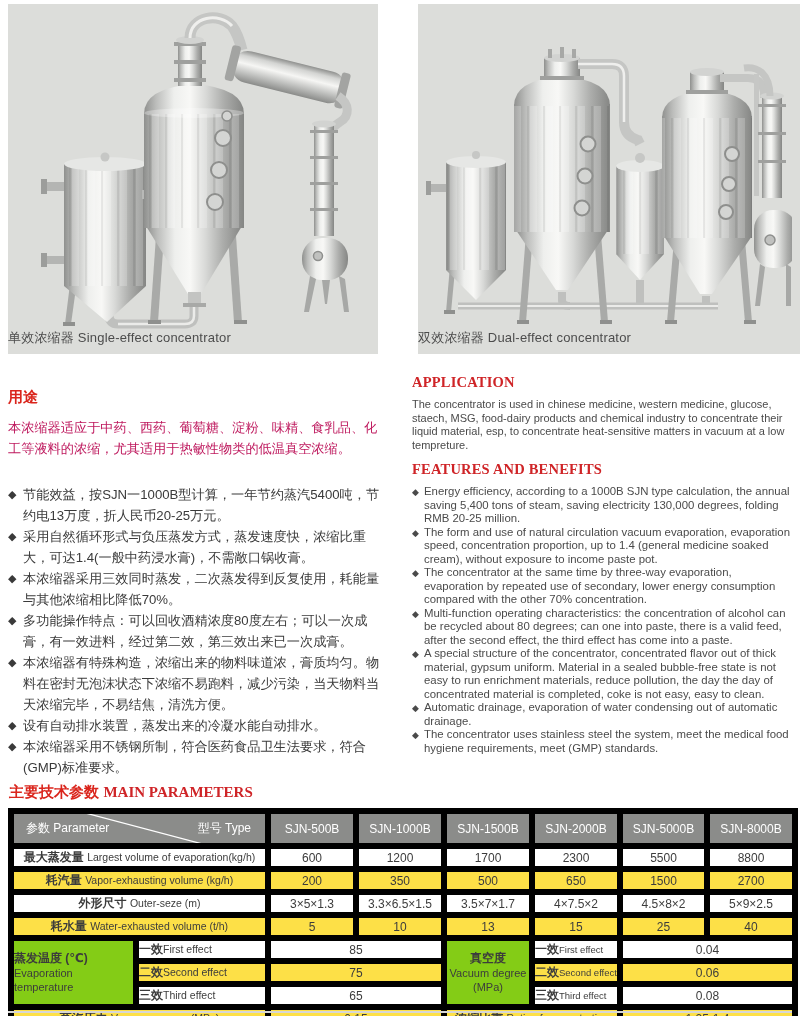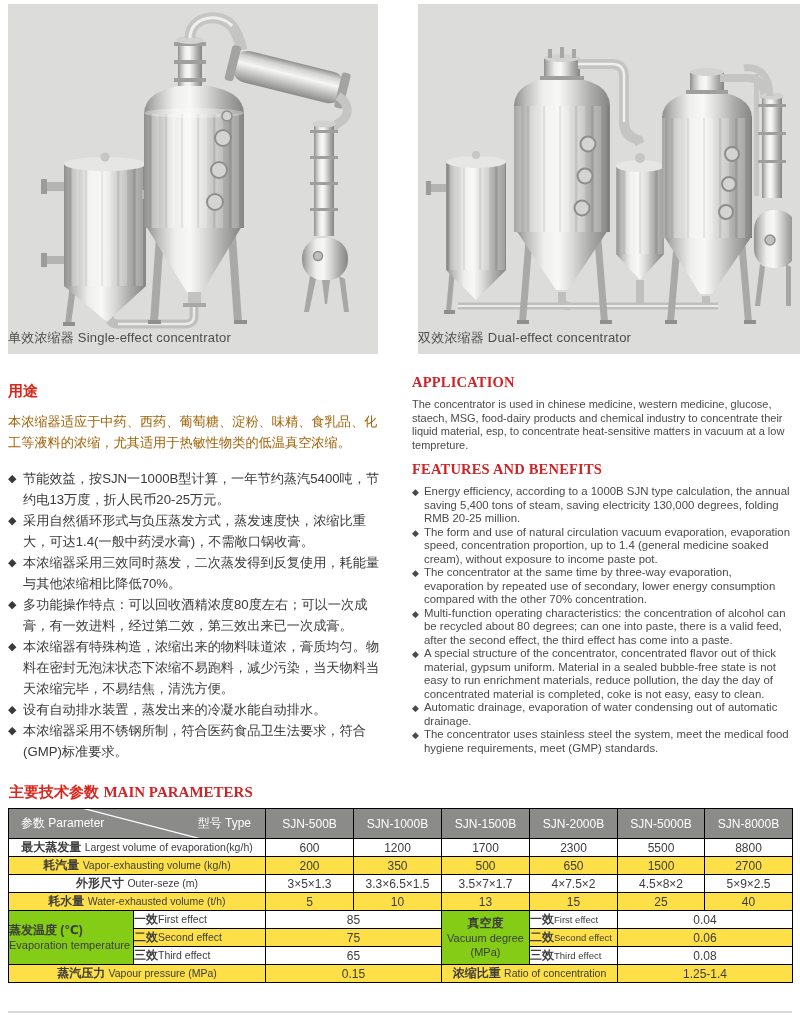--- a/index.html
+++ b/index.html
@@ -14,42 +14,42 @@
   .photo-right{left:418px;width:400px;}
   .photo-box svg{position:absolute;top:0;left:0;}
   .photo-caption{
     position:absolute;bottom:7px;left:0;width:100%;
     font-size:13px;color:#4c4c4c;letter-spacing:.2px;
   }
   
   .col{position:absolute;}
   .col-left{left:8px;top:370px;width:382px;}
   .col-right{left:412px;top:374px;width:381px;}
-  .zh-head{font-size:15px;font-weight:bold;color:#da251c;margin:12px 0 10px 0;}
+  .zh-head{font-size:15px;font-weight:bold;color:#da251c;margin:18px 0 10px 0;}
   .en-head{font-family:"Liberation Serif","DejaVu Serif",serif;font-size:14.5px;
     font-weight:bold;color:#cf2427;margin:0 0 7px 0;letter-spacing:.2px;}
-  .zh-body{font-size:13.2px;line-height:21px;margin:0 0 15px 0;color:#a16207;}
+  .zh-body{font-size:13.2px;line-height:21px;margin:0 0 25px 0;color:#be185d;}
   .en-body{font-size:11px;line-height:13.5px;margin:0 0 9px 0;color:#4a4a4a;}
   ul.bullets{list-style:none;margin:0;padding:0;}
   ul.bullets li{position:relative;margin:0;}
   .zh-bullets li{padding-left:15px;font-size:13.2px;line-height:21px;color:#3a3a3a;}
   .en-bullets li{padding-left:12px;font-size:11.4px;line-height:13.5px;color:#4a4a4a;}
   .b-mark{position:absolute;left:0;top:0;}
   .zh-bullets .b-mark{font-size:11px;}
   .en-bullets .b-mark{font-size:9px;top:1px;}
   
   .tbl-title{position:absolute;left:9px;top:783px;white-space:nowrap;}
   .tbl-title .t-zh{font-size:15px;font-weight:bold;color:#da251c;}
   .tbl-title .t-en{font-family:"Liberation Serif","DejaVu Serif",serif;
     font-size:15px;font-weight:bold;color:#cf2427;}
   table.params{
     position:absolute;left:8px;top:808px;width:784px;
     border-collapse:collapse;table-layout:fixed;font-size:12px;color:#3c3c3c;
   }
-  table.params th,table.params td{border:1px solid #000000;padding:0;}
+  table.params th,table.params td{border:6px solid #000000;padding:0;}
   table.params th{
     background:#8b8c8a;color:#ffffff;font-weight:normal;height:29px;
     font-size:12px;
   }
   table.params td{height:17px;}
   tr.g td{background:#fde047;}
   td.lbl{text-align:center;padding-left:12px;}
   td.eff-lbl{text-align:left;padding-left:9px;white-space:nowrap;overflow:hidden;}
   td.v{text-align:center;}
   td.side{background:#84cc16;vertical-align:middle;}

